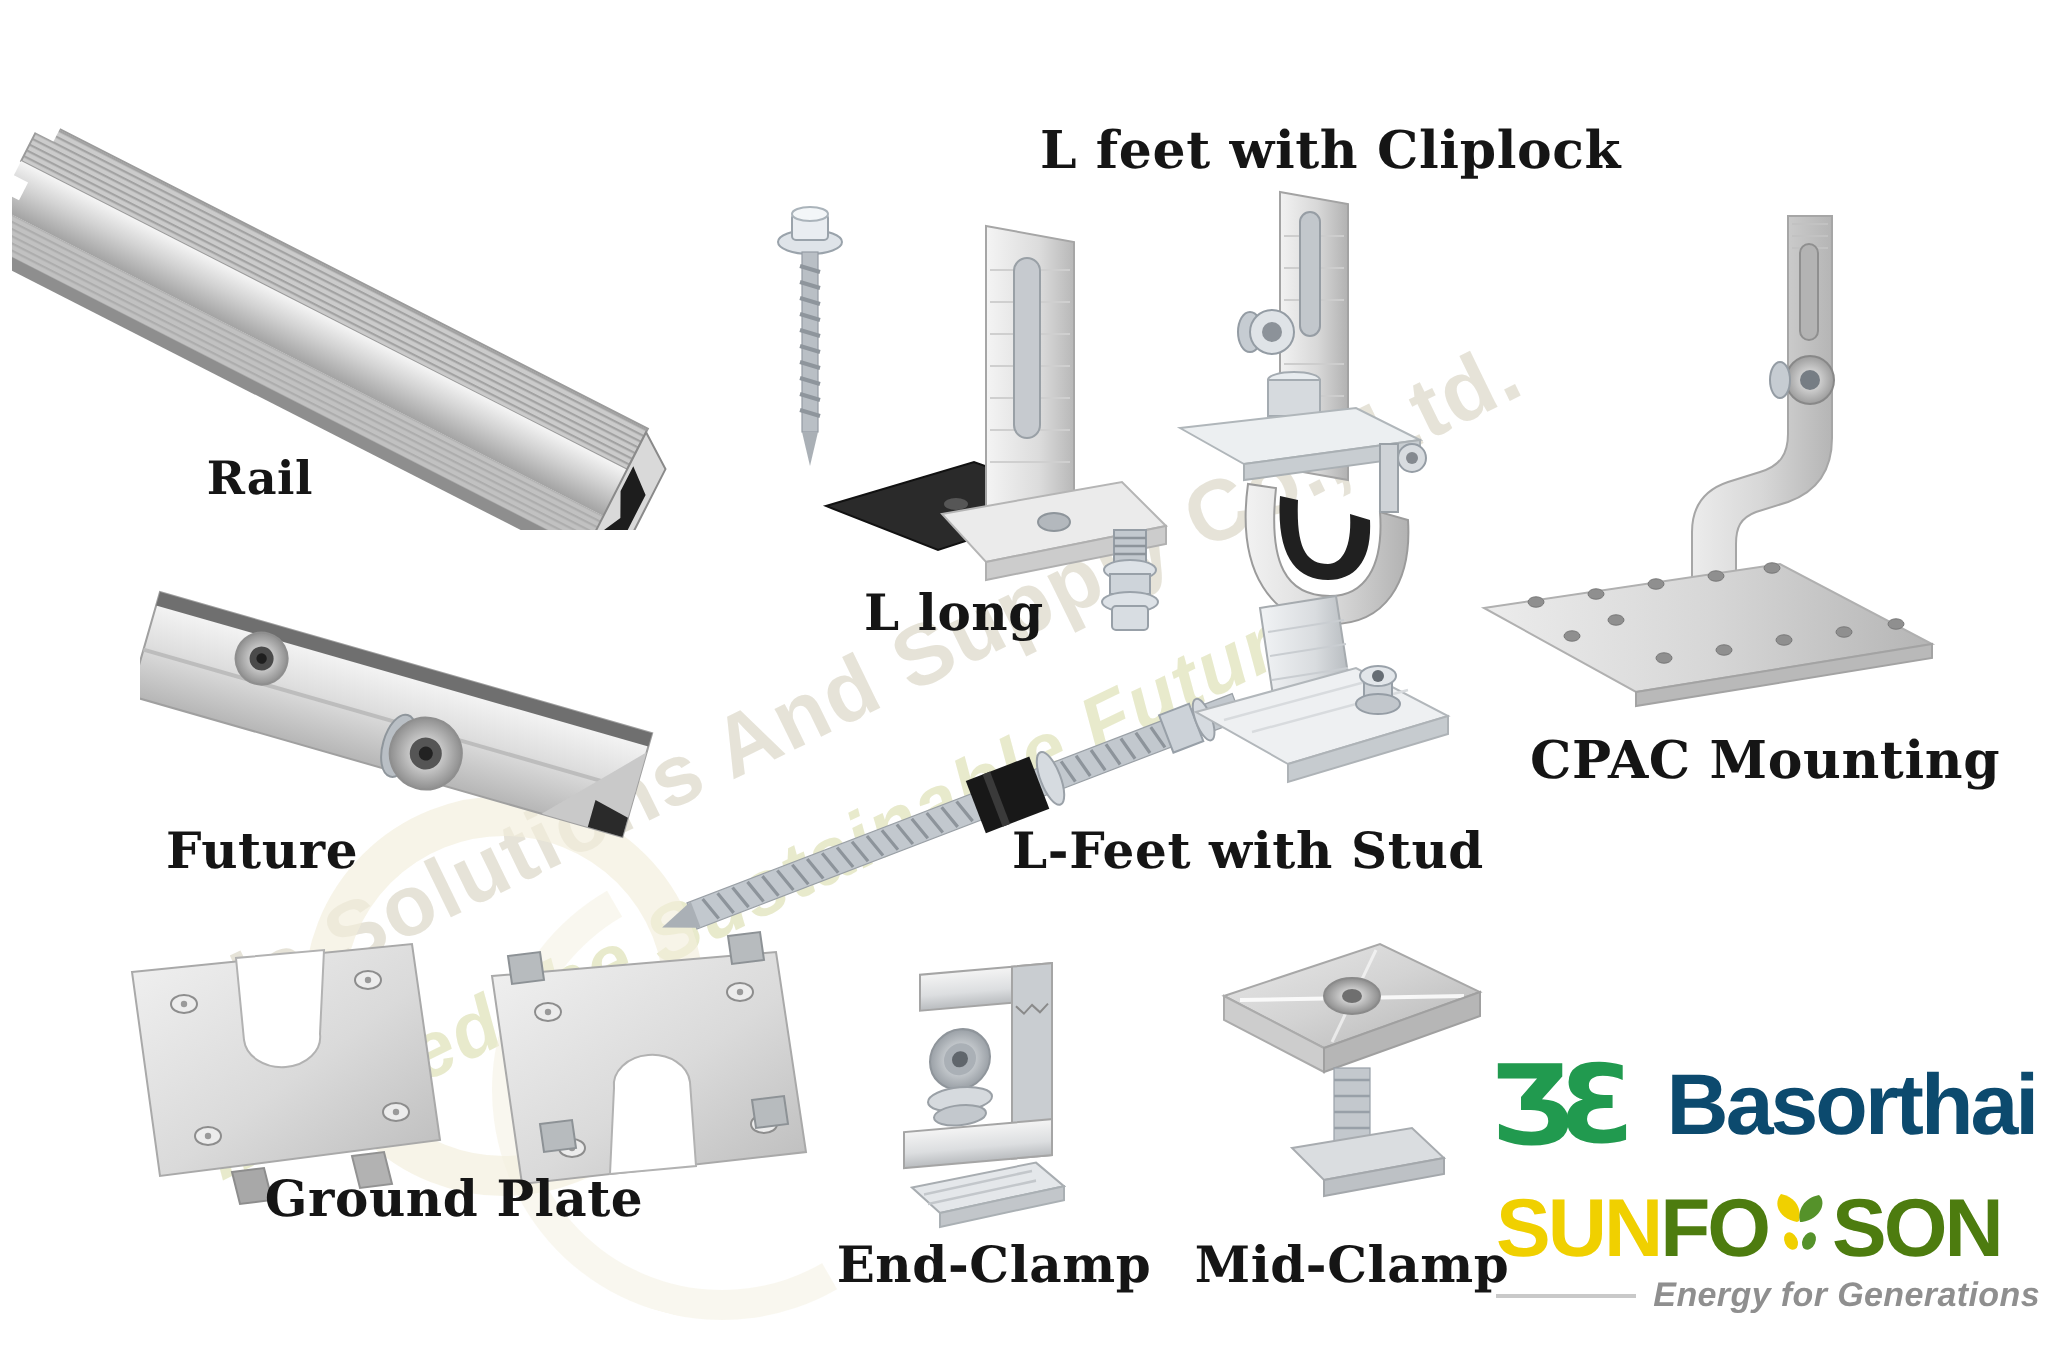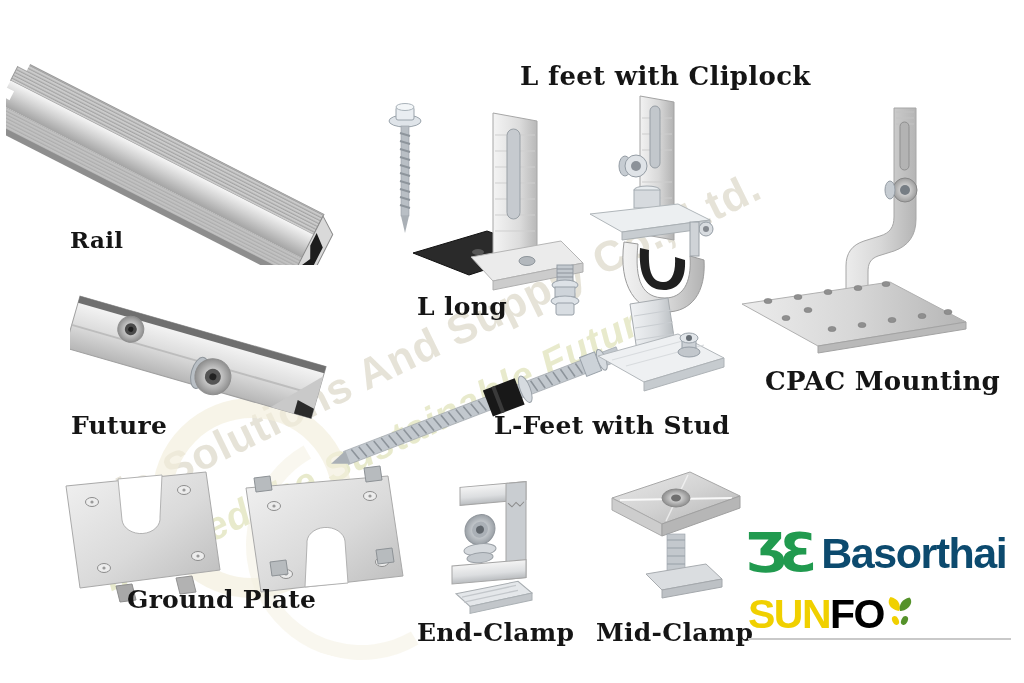--- a/index.html
+++ b/index.html
@@ -2,21 +2,21 @@
 <html><head>
 <meta charset="utf-8">
 <style>
   html,body{margin:0;padding:0}
   body{
     width:1024px;height:683px;position:relative;overflow:hidden;
     background:#ffffff;font-family:"Liberation Sans",sans-serif;
   }
   .fig{position:absolute;z-index:2}
   .plabel{
-    position:absolute;z-index:3;text-align:left;
+    position:absolute;z-index:3;text-align:center;
     font-family:"DejaVu Serif",serif;font-weight:700;color:#151515;
     font-size:25px;letter-spacing:.3px;white-space:nowrap;
   }
   
   .wm{position:absolute;z-index:1;white-space:nowrap;pointer-events:none}
   .wm-line1{
     left:58px;top:498px;transform:rotate(-26deg);transform-origin:0 0;
     font-weight:700;font-size:43px;letter-spacing:1px;color:rgba(210,204,184,.55);
   }
   .wm-line2{
@@ -28,33 +28,33 @@
     border:20px solid rgba(243,238,220,.65);
   }
   .wm-arc{
     left:246px;top:430px;width:200px;height:200px;border-radius:50%;
     border:15px solid transparent;
     border-left-color:rgba(244,240,224,.5);border-bottom-color:rgba(244,240,224,.5);
     transform:rotate(15deg);
   }
   
   .baso{position:absolute;left:745px;top:524px;width:278px;height:58px;z-index:3;
-    display:flex;align-items:center;gap:3px}
+    display:flex;align-items:center;gap:15px}
   .baso-mark{font-family:"DejaVu Sans",sans-serif;font-weight:800;font-size:54px;
     line-height:1;color:#219a4f;letter-spacing:-7px;padding-right:8px}
   .baso-name{font-family:"Liberation Sans",sans-serif;font-weight:800;font-size:43px;
     line-height:1;color:#0c4a6e;letter-spacing:-1.5px}
   
   .sunf{position:absolute;left:748px;top:592px;width:272px;height:82px;z-index:3;
     display:flex;flex-direction:column}
   .sunf-row{display:flex;align-items:center;justify-content:flex-start}
   .sunf-row span{font-family:"Liberation Sans",sans-serif;font-weight:800;
     font-size:41px;line-height:1.1;letter-spacing:-1.5px}
   .sunf-sun{color:#f0d000}
-  .sunf-fo,.sunf-son{color:#000000}
+  .sunf-fo,.sunf-son{color:#4d7c0f}
   .sunf-leaf{margin:0 1px 6px 1px}
   .sunf-tagrow{display:flex;align-items:center;margin-top:1px}
   .sunf-rule{flex:1;height:2px;background:#c9c9c9;margin-right:9px}
   .sunf-tag{font-family:"Liberation Sans",sans-serif;font-style:italic;font-weight:600;
     font-size:17px;color:#8f8f8f;letter-spacing:.2px}
 </style>
 </head>
 <body>
 
 <div class="wm wm-line1">Asia Solutions And Supply Co., Ltd.</div>
@@ -369,17 +369,19 @@
 <div class="sunf">
   <div class="sunf-row">
     <span class="sunf-sun">SUN</span>
     <span class="sunf-fo">FO</span>
     <svg class="sunf-leaf" width="30" height="32" viewBox="0 0 30 32">
       <path d="M13.5,15 C4,13 1.5,5.5 5.5,1 C13,2.5 16,8.5 14.5,14.5 Z" fill="#f0d000"></path>
       <path d="M16,15 C25.5,13.5 28.5,5 24.5,1.5 C17,3 13.5,9 15,15 Z" fill="#55922a"></path>
       <ellipse cx="10.5" cy="24.5" rx="3.2" ry="4.6" fill="#f0d000" transform="rotate(-25 10.5 24.5)"></ellipse>
       <ellipse cx="19.5" cy="24.5" rx="3.2" ry="4.6" fill="#55922a" transform="rotate(25 19.5 24.5)"></ellipse>
     </svg>
+    <span class="sunf-son">SON</span>
   </div>
   <div class="sunf-tagrow">
     <div class="sunf-rule"></div>
+    <span class="sunf-tag">Energy for Generations</span>
   </div>
 </div>
 
 </body></html>

